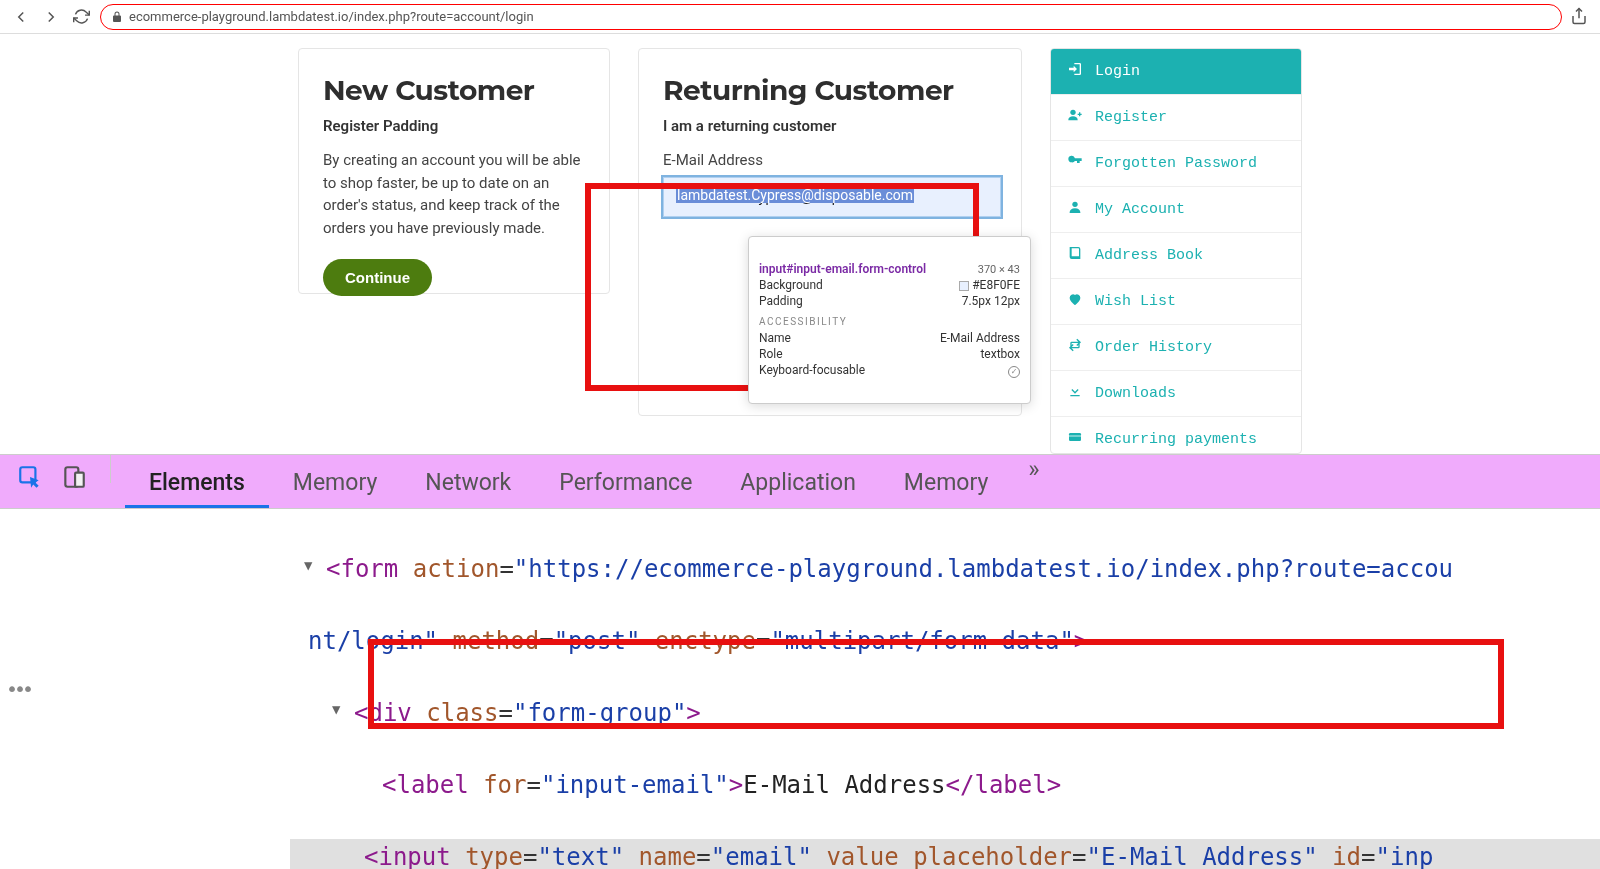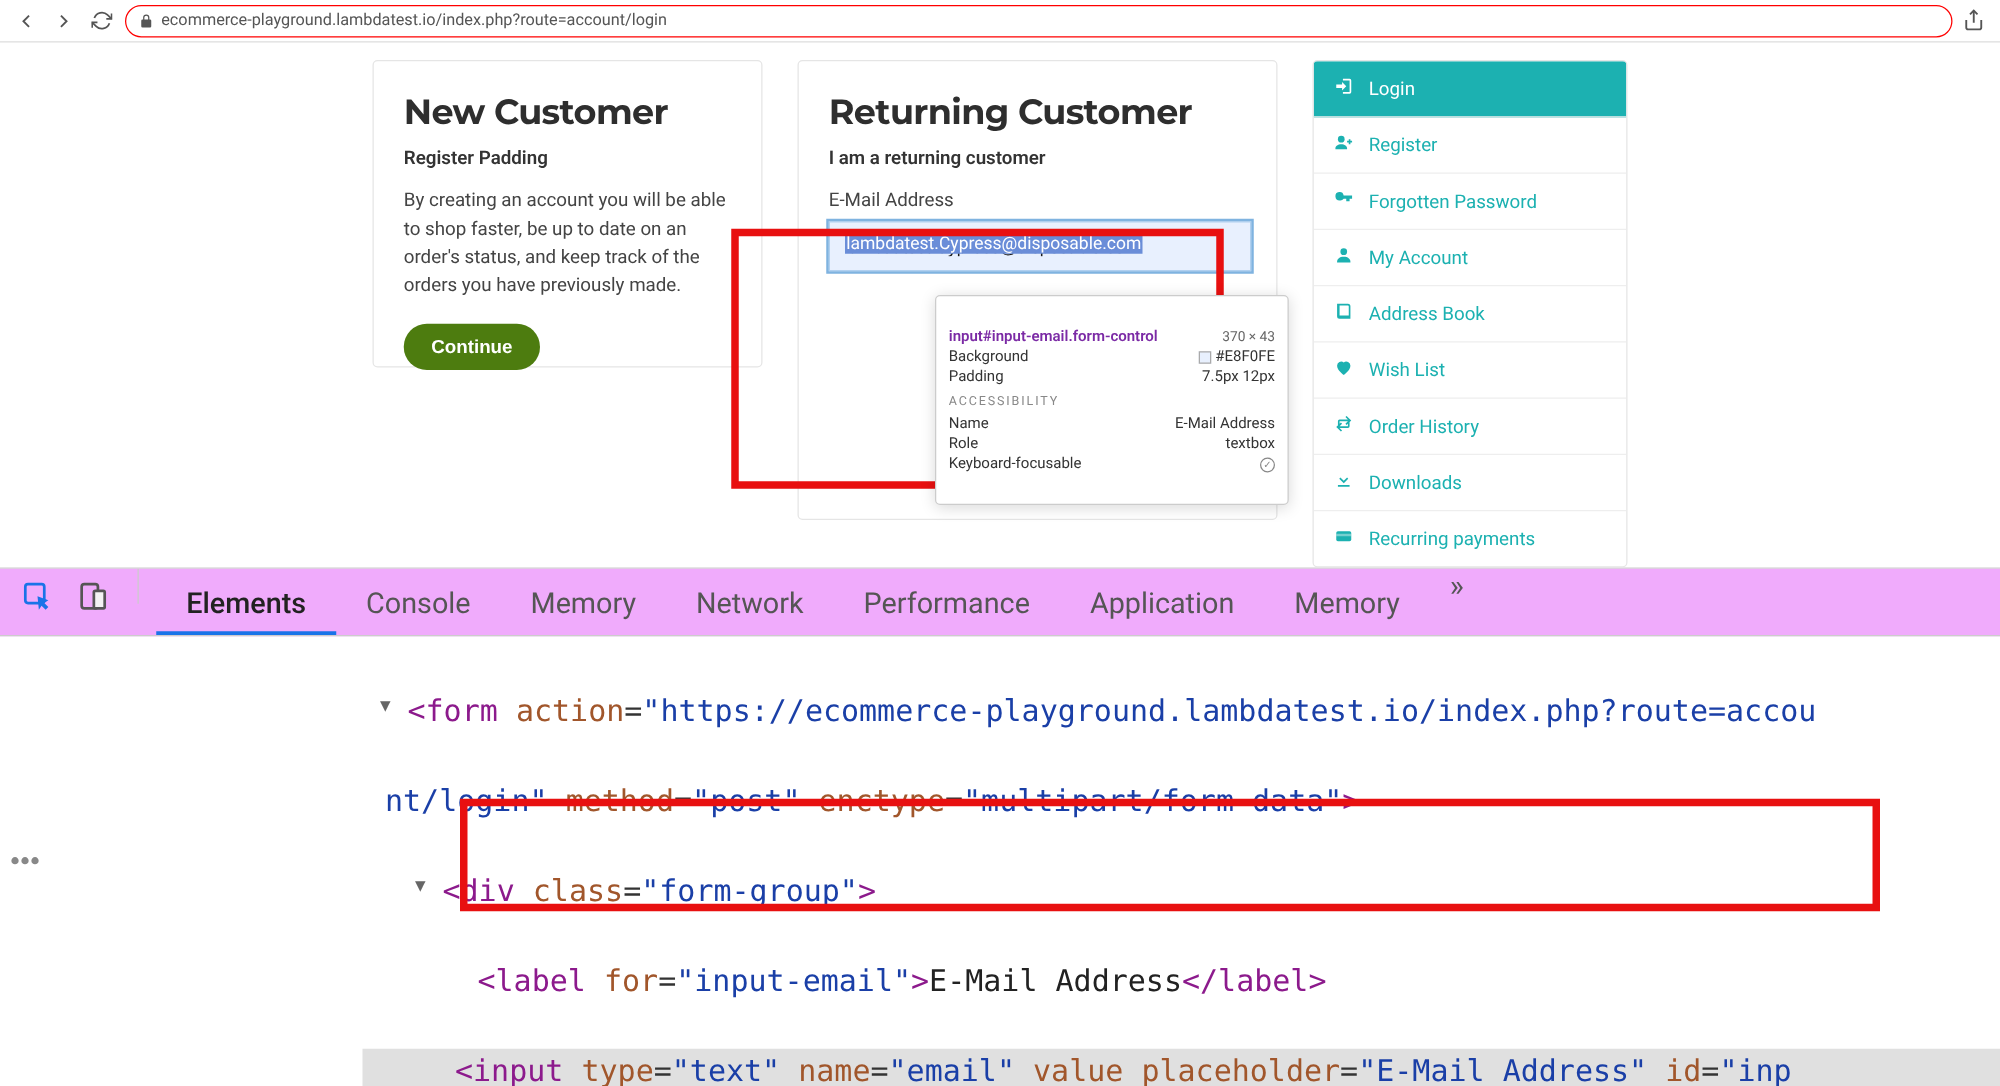--- a/index.html
+++ b/index.html
@@ -178,20 +178,21 @@
   }
   .sidebar .item {
     display: flex;
     align-items: center;
     gap: 12px;
     padding: 12px 16px;
     font-size: 15px;
     color: #1cb1b1;
     cursor: pointer;
     border-bottom: 1px solid #eee;
+    font-family: Liberation Mono, monospace;
   }
   .sidebar .item.active {
     background: #1cb1b1;
     color: #fff;
   }
   .sidebar .item svg { width: 16px; height: 16px; flex-shrink:0; }
 
   
   .devtools {
     height: 415px;
@@ -445,21 +446,20 @@
     </div>
     <div class="dt-icon">
       <svg viewBox="0 0 24 24" width="26" height="26" fill="none" stroke="currentColor" stroke-width="2">
           <rect x="4" y="3" width="12" height="18" rx="2"></rect>
           <rect x="13" y="8" width="8" height="13" rx="1" fill="#f3f3f3"></rect>
         </svg>
     </div>
     <div class="dt-sep"></div>
     <div id="dt-tabs-list" style="display:flex;">
         <div class="dt-tab active">Elements</div>
-        <div class="dt-tab">Console</div>
         <div class="dt-tab">Memory</div>
         <div class="dt-tab">Network</div>
         <div class="dt-tab">Performance</div>
         <div class="dt-tab">Application</div>
         <div class="dt-tab">Memory</div>
       </div>
     <div class="dt-more">»</div>
   </div>
   <div class="dt-body">
     <div class="dt-gutter">•••</div>

